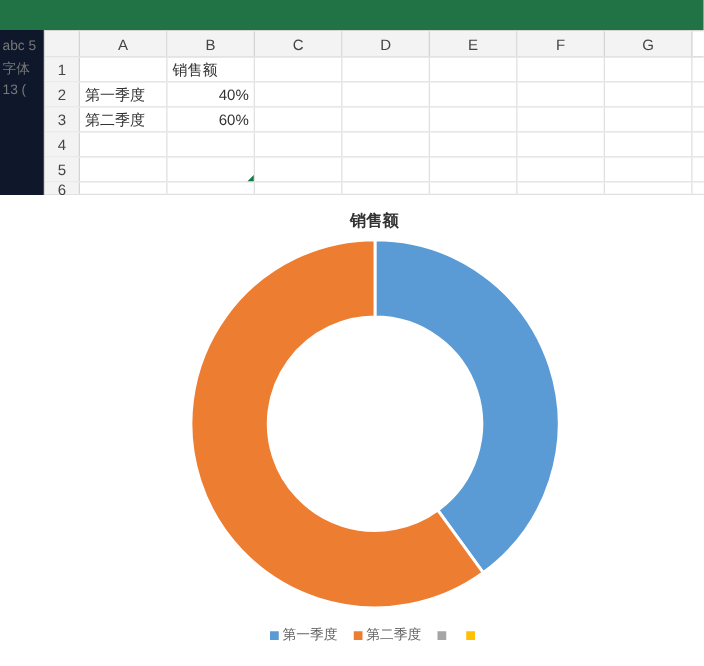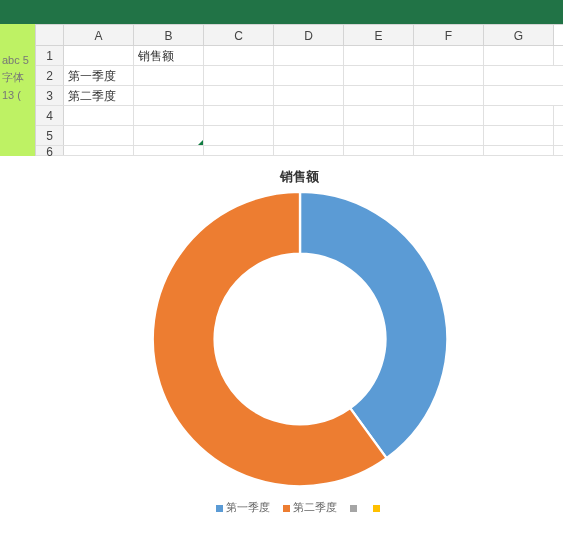--- a/index.html
+++ b/index.html
@@ -15,25 +15,25 @@
   .ribbon {
     height: 24px;
     background: #217346;
   }
   .leftpanel {
     position: absolute;
     left: 0;
     top: 24px;
     width: 36px;
     height: 132px;
-    background: #bef264;
+    background: #0f172a;
     border-right: 1px solid #d4d4d4;
     font-size: 11px;
     color: #777;
-    padding-top: 28px;
+    padding-top: 5px;
   }
   .leftpanel div { padding: 2px 2px; }
   .sheet {
     position: absolute;
     left: 36px;
     top: 24px;
     right: 0;
     height: 132px;
     background: #fff;
   }
@@ -161,29 +161,31 @@
     <div class="cell">销售额</div>
     <div class="cell"></div>
     <div class="cell"></div>
     <div class="cell"></div>
     <div class="cell"></div>
     <div class="cell"></div>
   </div>
   <div class="row">
     <div class="rowhead">2</div>
     <div class="cell">第一季度</div>
+    <div class="cell num">40%</div>
     <div class="cell"></div>
     <div class="cell"></div>
     <div class="cell"></div>
     <div class="cell"></div>
     <div class="cell"></div>
   </div>
   <div class="row">
     <div class="rowhead">3</div>
     <div class="cell">第二季度</div>
+    <div class="cell num">60%</div>
     <div class="cell"></div>
     <div class="cell"></div>
     <div class="cell"></div>
     <div class="cell"></div>
     <div class="cell"></div>
   </div>
   <div class="row">
     <div class="rowhead">4</div>
     <div class="cell"></div>
     <div class="cell"></div>

